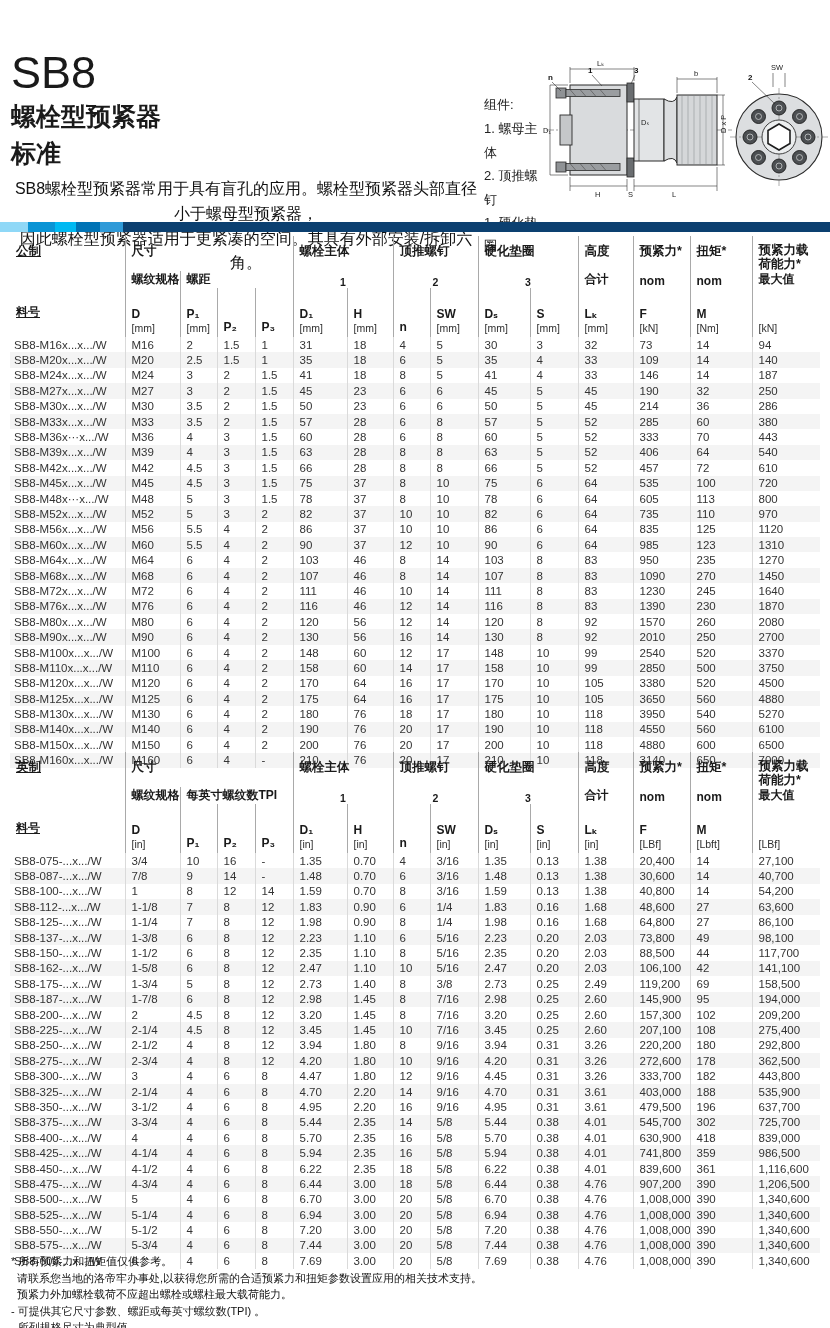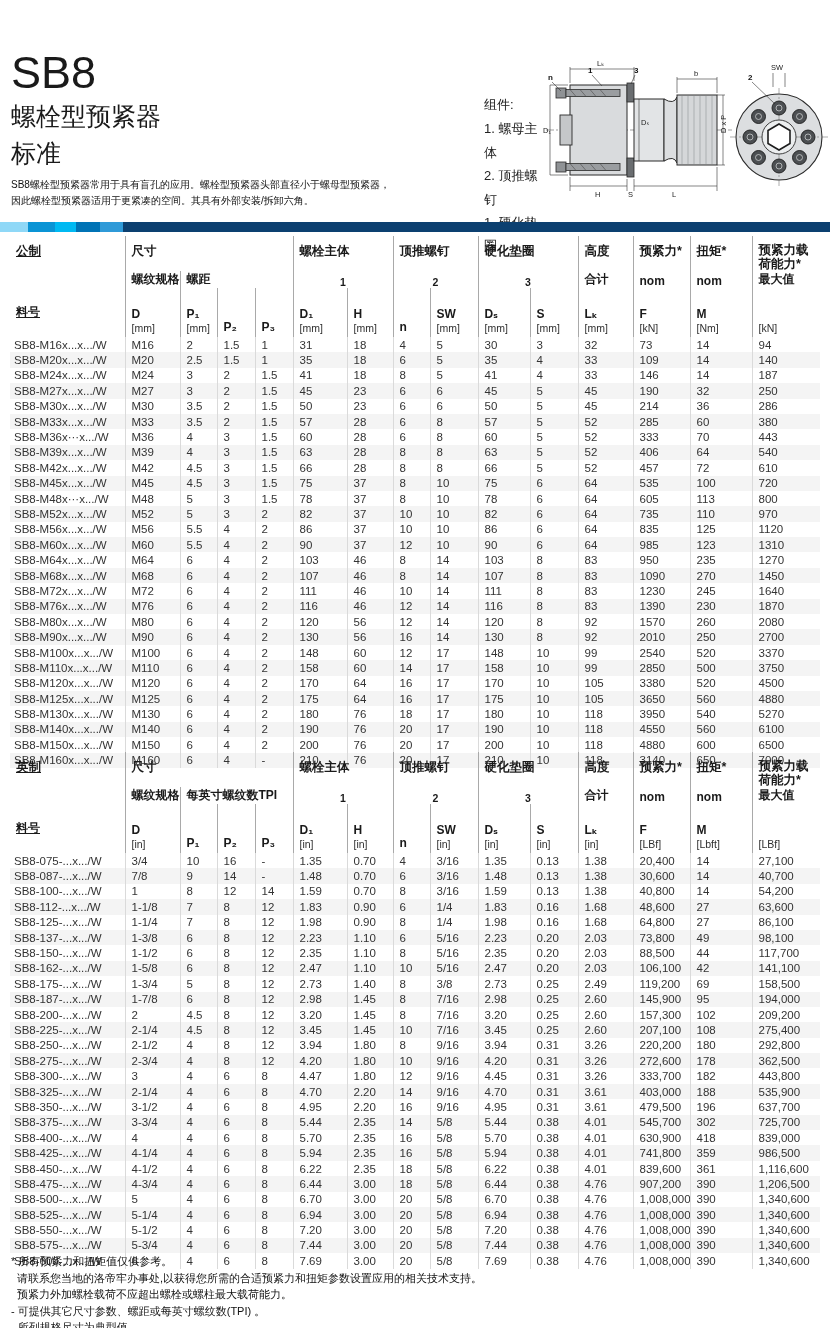--- a/index.html
+++ b/index.html
@@ -3,22 +3,22 @@
 <meta charset="utf-8">
 <style>
   html,body { margin:0; padding:0; }
   body {
     width:830px; height:1328px; background:#ffffff; position:relative;
     font-family:"Liberation Sans","DejaVu Sans",sans-serif; color:#1a1a1a;
     overflow:hidden;
   }
   .header-block { position:absolute; left:11px; top:50px; width:470px; }
   .product-title { font-size:45px; font-weight:400; line-height:1.0; margin:0; }
-  .subtitle { font-size:25px; font-weight:400; line-height:1.22; margin-top:6px; }
-  .desc { margin-top:9px; font-size:10px; line-height:1.55; color:#111; }
+  .subtitle { font-size:25px; font-weight:700; line-height:1.22; margin-top:6px; }
+  .desc { margin-top:9px; font-size:16px; line-height:1.55; color:#111;text-align:center; }
 
   .diagram-block { position:absolute; left:484px; top:55px; width:346px; height:152px; display:flex; }
   .parts-list { width:58px; font-size:13px; line-height:1.8; padding-top:38px; color:#222; }
   .parts-title { margin-bottom:1px; }
   .drawing svg { display:block; }
   .dimtext { font-size:7.5px; fill:#222; }
   .callout { font-size:8px; font-weight:bold; fill:#111; }
 
   .accent-bar { position:absolute; left:0; top:222px; width:830px; height:10px; display:flex; }
   .accent-bar > div { height:10px; }

